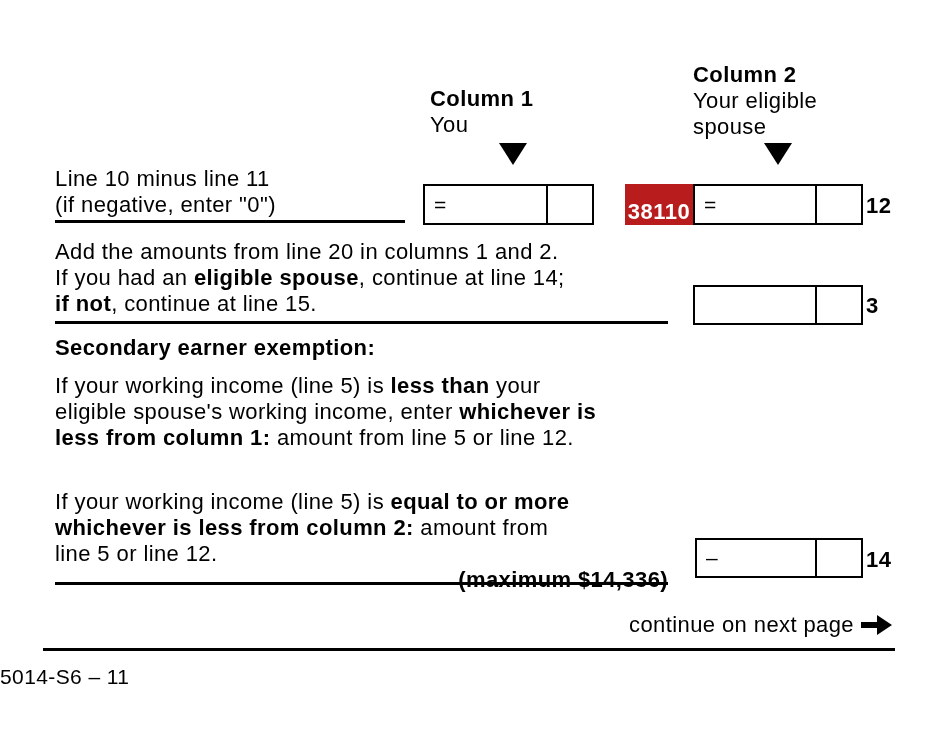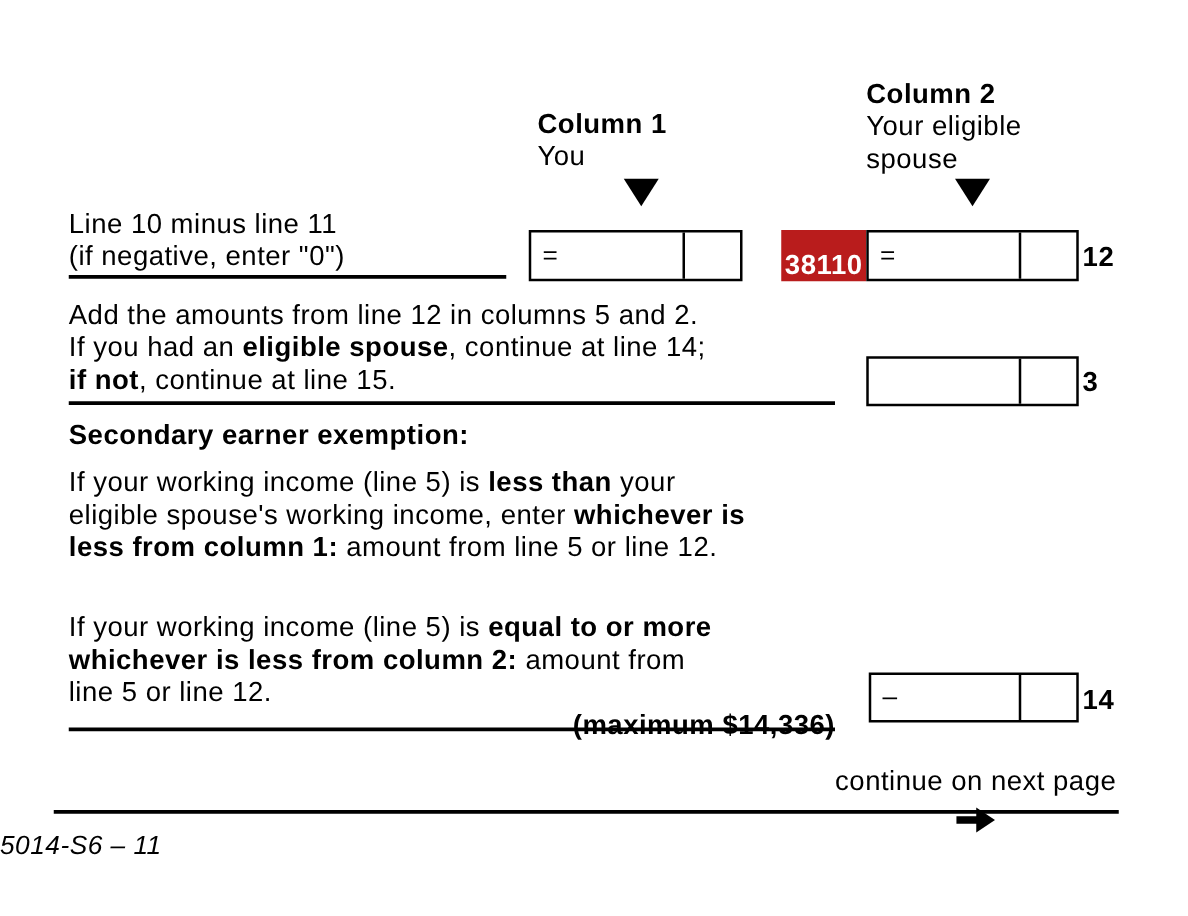--- a/index.html
+++ b/index.html
@@ -32,21 +32,21 @@
     display:flex; align-items:center; justify-content:center;
   }
   .field-tag {
     background:#b91c1c; color:#fff; font-weight:bold; font-size:22px;
     display:flex; align-items:flex-end; justify-content:center;
     letter-spacing:0.5px; box-sizing:border-box;
   }
   .line-num { font-weight:bold; font-size:22px; letter-spacing:0.5px; }
   .rule { background:#000; }
   .maxlbl { font-weight:bold; }
-  .continue-row { display:flex; align-items:center; gap:7px; white-space:nowrap;flex-direction:column; }
+  .continue-row { display:flex; align-items:center; gap:7px; white-space:nowrap; }
   .op { font-size:21px; }
 </style>
 </head>
 <body>
 
 <div class="page">
 
   <div class="abs hdrblock ctr" style="left:430px; top:86px; width:170px;">
     <div class="hdr-title">Column 1</div>
     <div>You</div>
@@ -81,21 +81,21 @@
   <div class="abs amount-box" style="left:693px; top:184px; width:170px; height:41px;">
     <div class="cell-main">
       <span class="op">=</span>
       <span></span>
     </div>
     <div class="cell-cents"></div>
   </div>
   <div class="abs line-num" style="left:866px; top:193px;">12</div>
 
   <div class="abs" style="left:55px; top:239px;">
-      <div class="tline"><span>Add the amounts from line 12 in columns 5 and 2.</span></div>
+      <div class="tline"><span>Add the amounts from line 20 in columns 1 and 2.</span></div>
       <div class="tline"><span>If you had an </span><span class="bseg">eligible spouse</span><span>, continue at line 14;</span></div>
       <div class="tline"><span class="bseg">if not</span><span>, continue at line 15.</span></div>
     </div>
 
   <div class="abs amount-box" style="left:693px; top:285px; width:170px; height:40px;">
     <div class="cell-main">
       <span></span>
     </div>
     <div class="cell-cents"></div>
   </div>
@@ -131,15 +131,15 @@
 
   <div class="abs continue-row" style="right:57px; top:612px;">
     <span>continue on next page</span>
     <svg width="32" height="22" viewBox="0 0 32 22">
       <path d="M0 8 H16 V1 L31 11 L16 21 V14 H0 Z" fill="#000"></path>
     </svg>
   </div>
 
   <div class="abs rule" style="left:43px; top:648px; width:852px; height:3px;"></div>
 
-  <div class="abs ctr" style="left:0; top:665px; width:950px; font-size:21px;font-style:italic;">5014-S6 – 11</div>
+  <div class="abs ctr" style="left:0; top:665px; width:950px; font-size:21px;">5014-S6 – 11</div>
 
 </div>
 
 </body></html>

